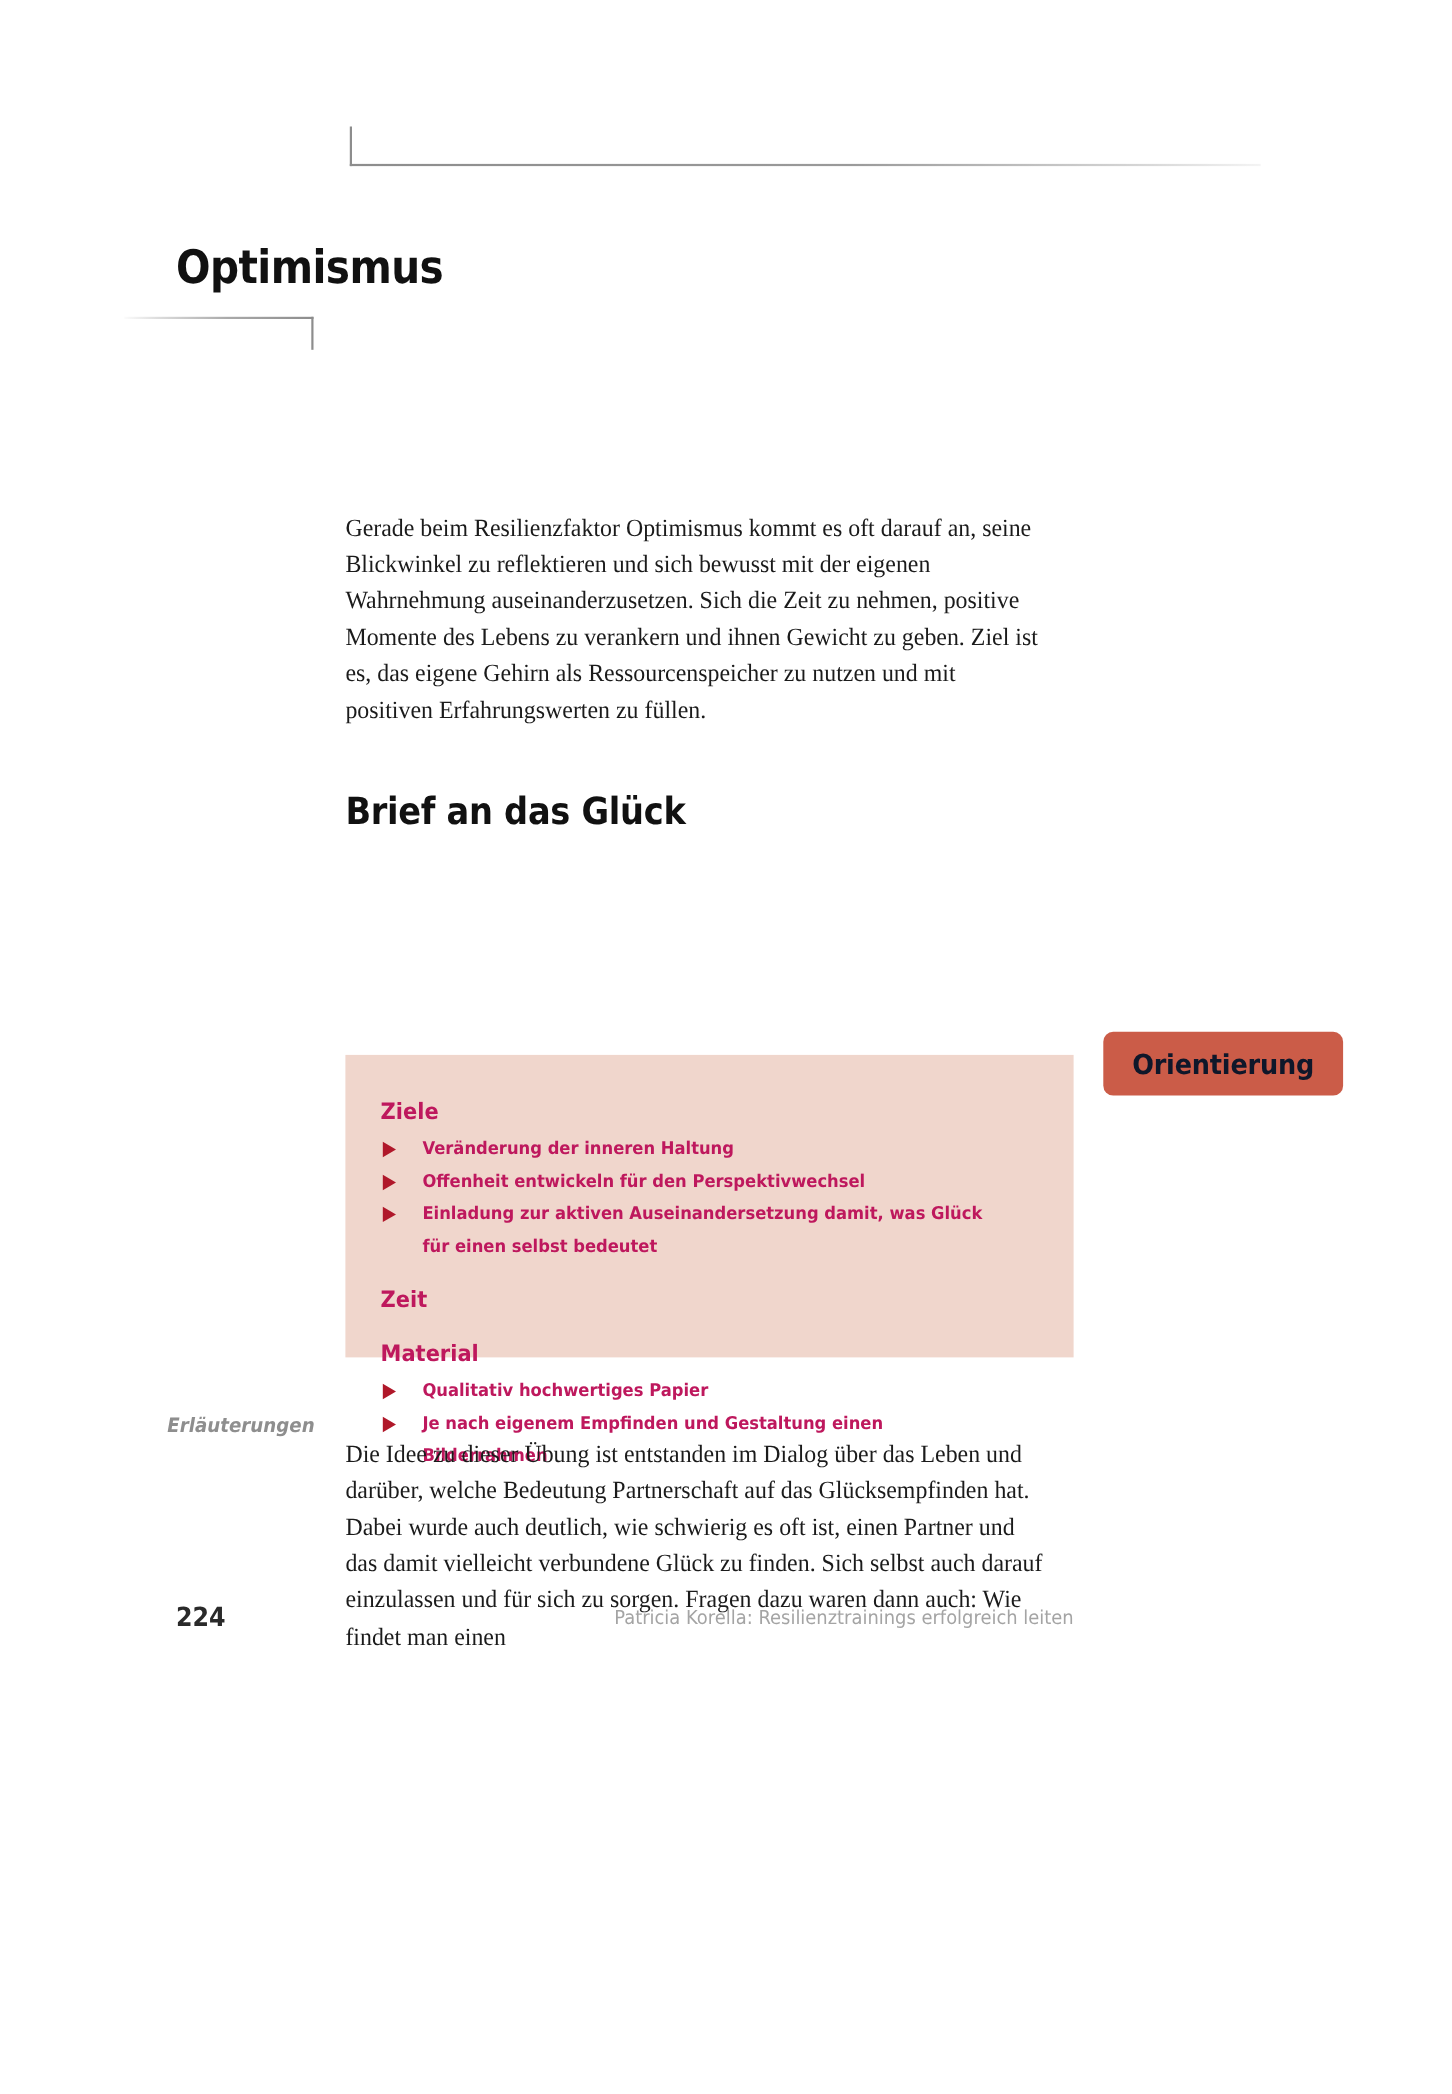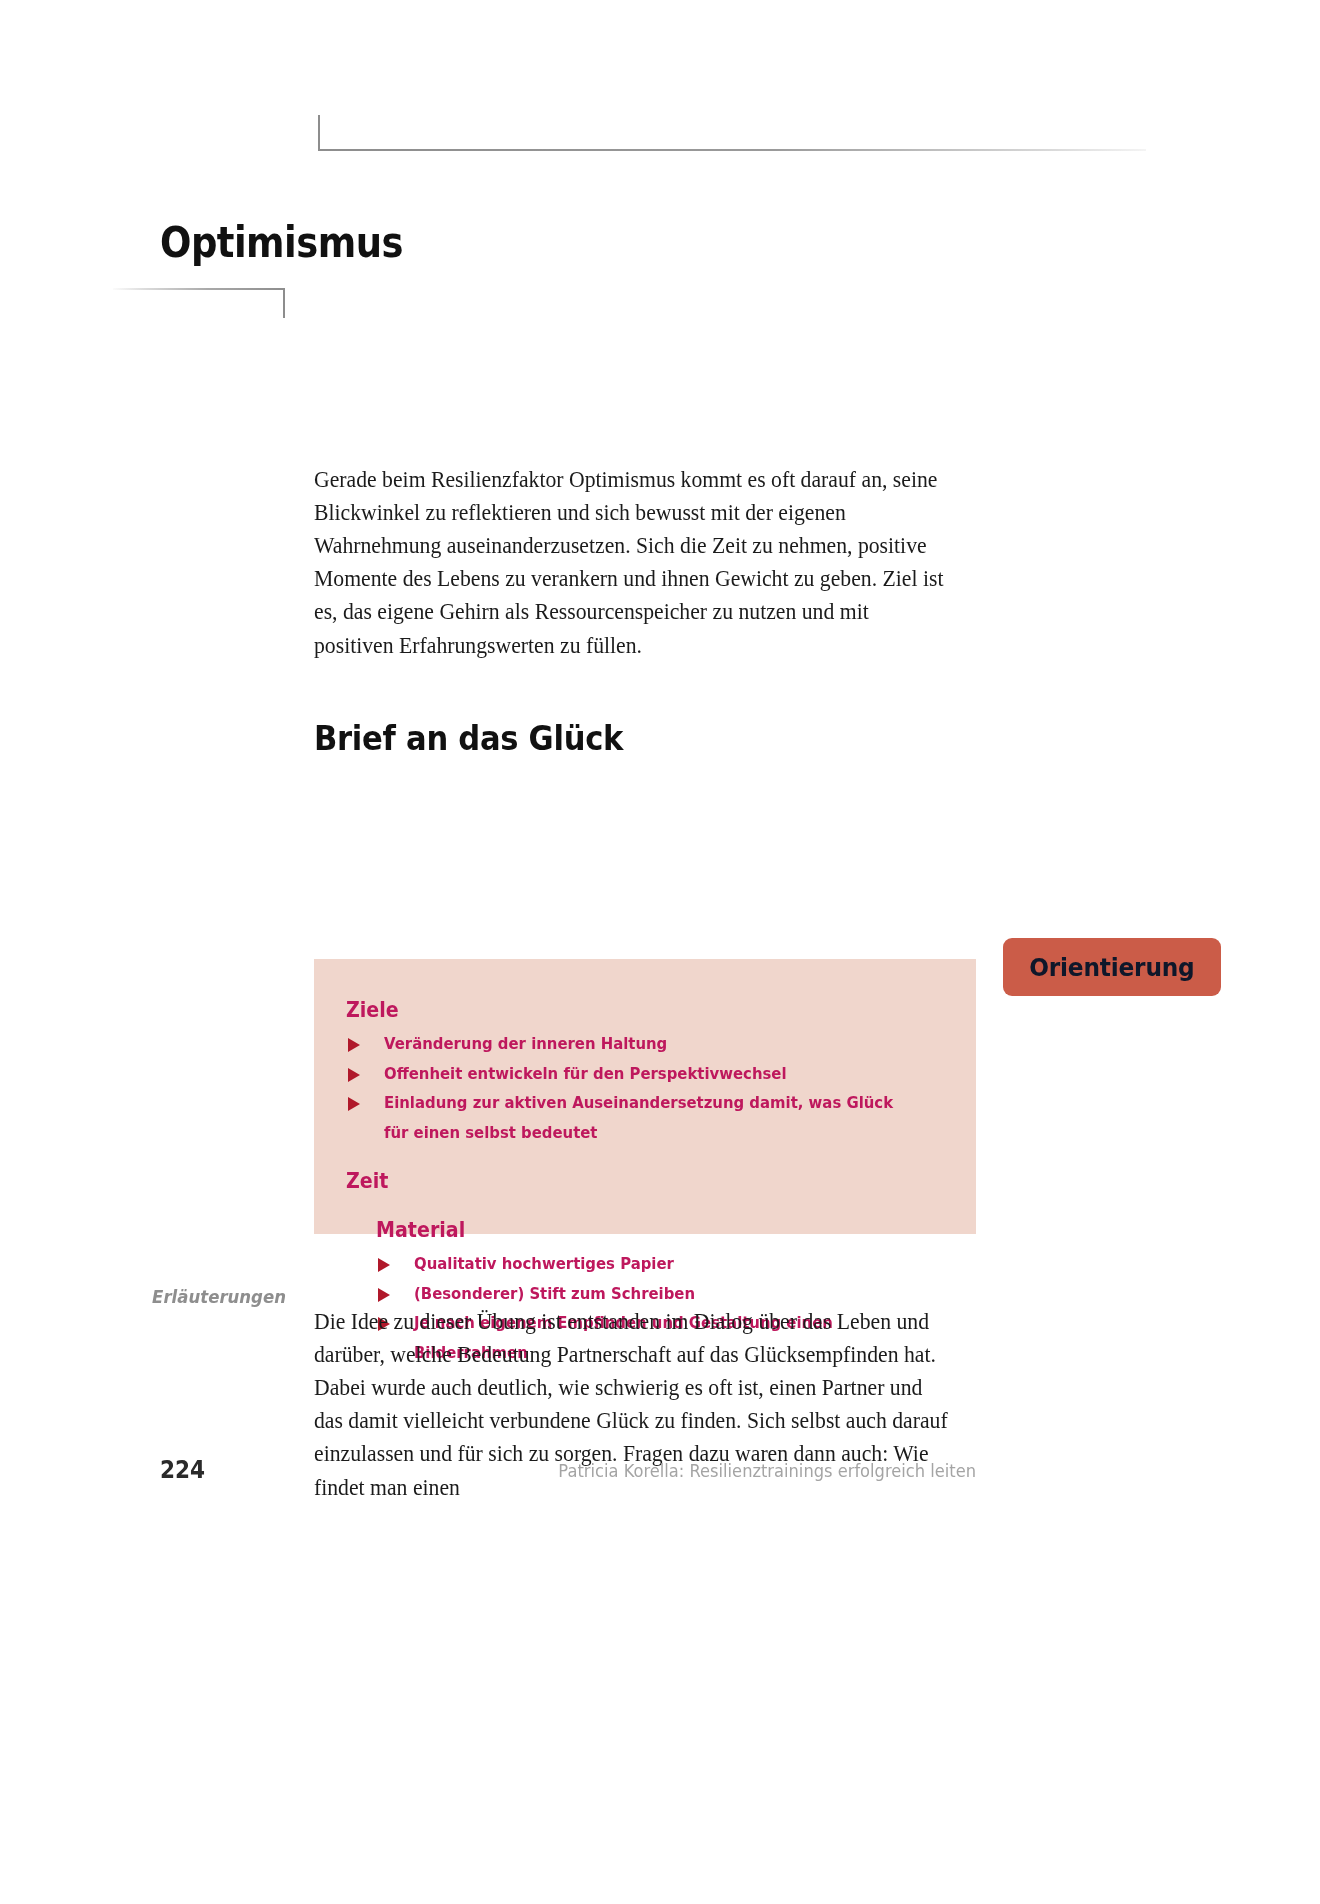--- a/index.html
+++ b/index.html
@@ -145,21 +145,21 @@
 
   .orient-inner {
     position: absolute;
     left: 346px;
     top: 996px;
     width: 610px;
     font-family: "DejaVu Sans", "Liberation Sans", sans-serif;
     color: #be185d;
   }
   .grp { margin-bottom: 20px; }
-  .grp:last-child { margin-bottom: 0; margin-left: 30px; }
+  .grp:last-child { margin-bottom: 0; }
   .grp-head {
     font-weight: 700;
     font-size: 20.5px;
     line-height: 29px;
     margin-bottom: 4px;
     transform: scaleX(0.93);
     transform-origin: left center;
   }
   .grp ul { list-style: none; margin: 0; padding: 0; }
   .grp li {
@@ -292,24 +292,20 @@
 
     <div class="grp">
       <div class="grp-head">Material</div>
       <ul>
         <li>
           <span class="bullet-tri"></span>
           <span class="li-text">Qualitativ hochwertiges Papier</span>
         </li>
         <li>
           <span class="bullet-tri"></span>
-          <span class="li-text">(Besonderer) Stift zum Schreiben</span>
-        </li>
-        <li>
-          <span class="bullet-tri"></span>
           <span class="li-text">Je nach eigenem Empfinden und Gestaltung einen Bilderrahmen</span>
         </li>
       </ul>
     </div>
 
   </div>
 
   <div class="margin-note">Erläuterungen</div>
   <p class="body-lower">Die Idee zu dieser Übung ist entstanden im Dialog über das Leben und darüber, welche Bedeutung Partnerschaft auf das Glücksempfinden hat. Dabei wurde auch deutlich, wie schwierig es oft ist, einen Partner und das damit vielleicht verbundene Glück zu finden. Sich selbst auch darauf einzulassen und für sich zu sorgen. Fragen dazu waren dann auch: Wie findet man einen</p>
 

